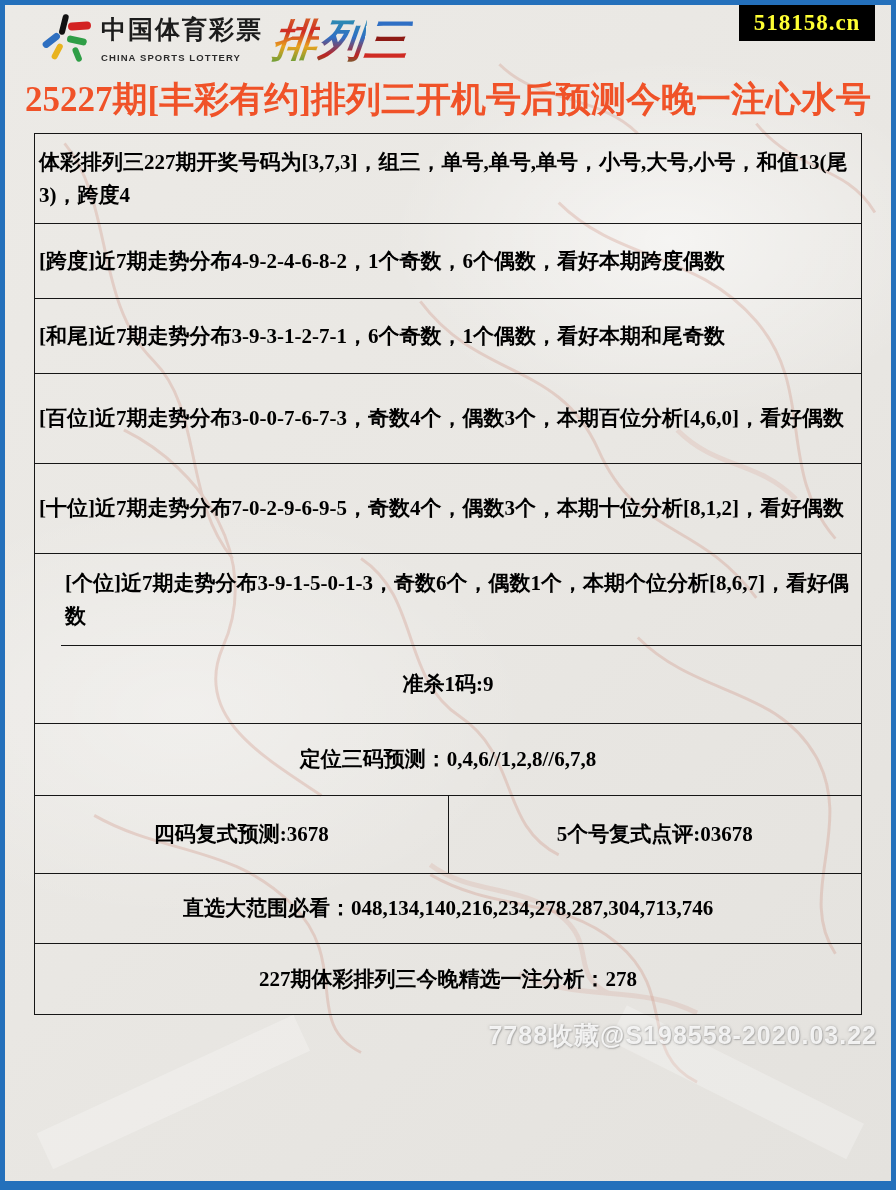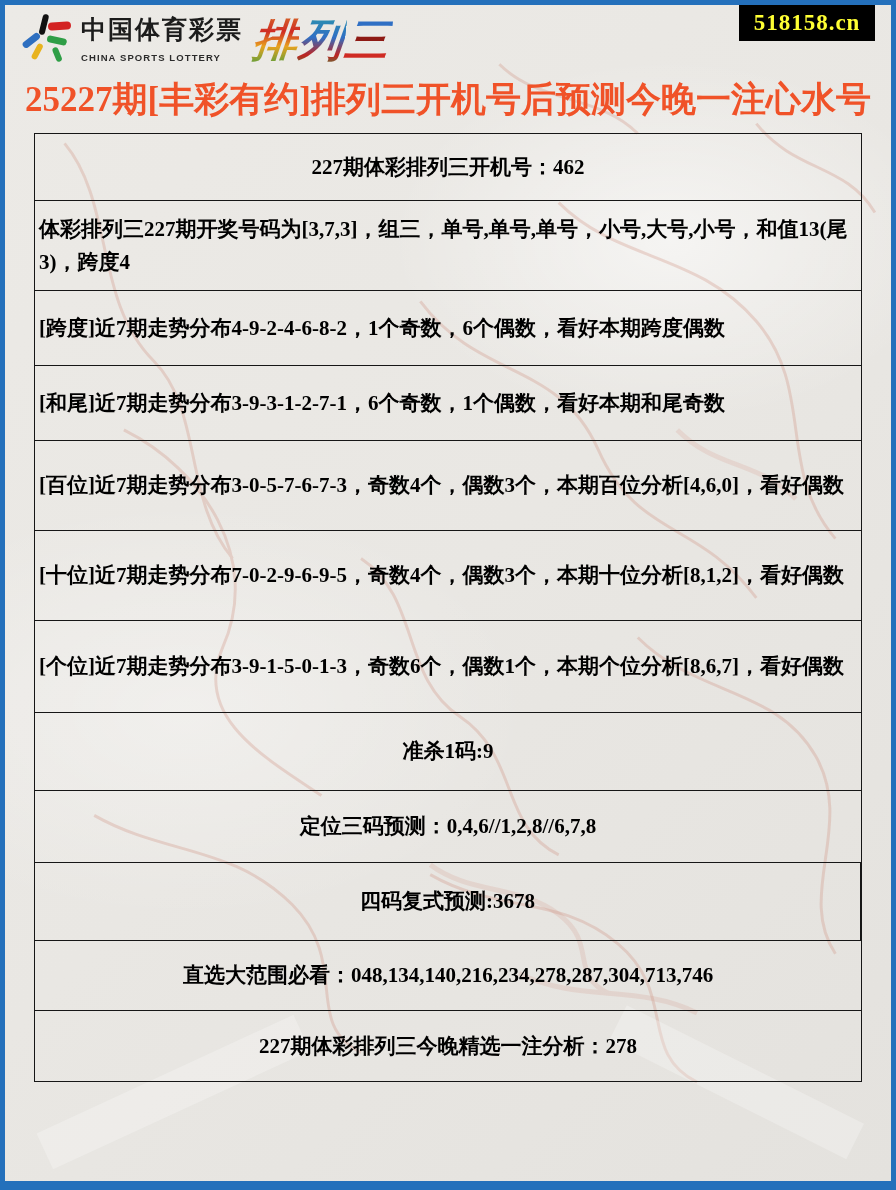--- a/index.html
+++ b/index.html
@@ -8,21 +8,21 @@
     border:5px solid #2470bb;border-bottom-width:9px;
     background:
       radial-gradient(ellipse 400px 260px at 75% 20%, rgba(255,255,255,.55), rgba(255,255,255,0) 70%),
       radial-gradient(ellipse 500px 300px at 20% 60%, rgba(255,255,255,.35), rgba(255,255,255,0) 70%),
       linear-gradient(135deg,#eceae6 0%,#e9e7e3 50%,#e4e2de 100%);
   }
   .artwork{position:absolute;left:0;top:0;width:100%;height:100%;z-index:0;pointer-events:none;}
   .content{position:relative;z-index:1;width:100%;height:100%;}
 
   
-  .header{position:relative;height:62px;padding:4px 0 0 12px;display:flex;align-items:center;}
+  .header{position:relative;height:62px;padding:4px 0 0 32px;display:flex;align-items:center;}
   .logo{display:flex;align-items:center;}
   .logo-icon{width:58px;height:54px;margin-right:6px;}
   .logo-text{line-height:1;}
   .logo-cn{font-family:"Liberation Sans","DejaVu Sans",sans-serif;font-size:25px;font-weight:700;color:#1c1c1c;letter-spacing:2px;}
   .logo-en{font-family:"Liberation Sans","DejaVu Sans",sans-serif;font-size:9.5px;font-weight:700;color:#2b2b2b;letter-spacing:1.1px;margin-top:11px;}
   .brand{display:flex;margin-left:10px;font-family:"Liberation Sans","DejaVu Sans",sans-serif;
     font-size:44px;font-weight:900;font-style:italic;transform:skewX(-6deg);letter-spacing:2px;}
   .brand span{-webkit-background-clip:text;background-clip:text;color:transparent;}
   .b1{background-image:linear-gradient(180deg,#d7762a 0%,#cf2b23 35%,#e8a21e 60%,#2f9e46 100%);}
   .b2{background-image:linear-gradient(180deg,#2a9aa8 0%,#2f6fc4 45%,#bf2320 75%,#2f9e46 100%);}
@@ -36,21 +36,21 @@
     font-size:35px;font-weight:700;color:#f05228;letter-spacing:0;white-space:nowrap;}
 
   
   .ptable{margin:6px 29px 0 29px;border:1px solid #161616;}
   .t-row{box-sizing:border-box;border-bottom:1px solid #161616;display:flex;align-items:center;
     font-size:21px;font-weight:700;color:#000;line-height:1.55;padding:0 4px;}
   .t-row:last-child{border-bottom:none;}
   .t-center{justify-content:center;text-align:center;}
   .t-left{justify-content:flex-start;text-align:left;}
   .r1{height:67px;}.r2{height:90px;}.r3{height:75px;}.r4{height:75px;}
-  .r5{height:90px;}.r6{height:90px;}.r7{height:92px;}.r8{height:78px;}
+  .r5{height:90px;}.r6{height:90px;}.r7{height:92px;margin-left:26px;}.r8{height:78px;}
   .r9{height:72px;}.r10{height:78px;padding:0;}
   .r11{height:70px;}.r12{height:70px;}.r13{height:69px;}
   .t-cell{flex:1;height:100%;display:flex;align-items:center;justify-content:center;box-sizing:border-box;}
   .t-cell:first-child{border-right:1px solid #161616;}
 
   
   .footer{height:40px;display:flex;align-items:center;justify-content:flex-end;padding-right:14px;}
   .watermark{font-family:"Liberation Sans","DejaVu Sans",sans-serif;font-size:25px;font-weight:700;
     color:rgba(252,252,252,.88);text-shadow:0 0 3px rgba(130,130,130,.55),1px 1px 1px rgba(110,110,110,.35);
     letter-spacing:1px;}
@@ -105,31 +105,34 @@
           <span class="b2">列</span>
           <span class="b3">三</span>
         </div>
       </div>
       <div class="badge">518158.cn</div>
     </div>
 
     <div class="title">25227期[丰彩有约]排列三开机号后预测今晚一注心水号</div>
 
     <div class="ptable">
-      <div class="t-row r1 t-center">227期体彩排列三开机号：462</div>
       <div class="t-row r2 t-left">体彩排列三227期开奖号码为[3,7,3]，组三，单号,单号,单号，小号,大号,小号，和值13(尾3)，跨度4</div>
       <div class="t-row r3 t-left">[跨度]近7期走势分布4-9-2-4-6-8-2，1个奇数，6个偶数，看好本期跨度偶数</div>
       <div class="t-row r4 t-left">[和尾]近7期走势分布3-9-3-1-2-7-1，6个奇数，1个偶数，看好本期和尾奇数</div>
-      <div class="t-row r5 t-left">[百位]近7期走势分布3-0-5-7-6-7-3，奇数4个，偶数3个，本期百位分析[4,6,0]，看好偶数</div>
+      <div class="t-row r5 t-left">[百位]近7期走势分布3-0-0-7-6-7-3，奇数4个，偶数3个，本期百位分析[4,6,0]，看好偶数</div>
       <div class="t-row r6 t-left">[十位]近7期走势分布7-0-2-9-6-9-5，奇数4个，偶数3个，本期十位分析[8,1,2]，看好偶数</div>
       <div class="t-row r7 t-left">[个位]近7期走势分布3-9-1-5-0-1-3，奇数6个，偶数1个，本期个位分析[8,6,7]，看好偶数</div>
       <div class="t-row r8 t-center">准杀1码:9</div>
       <div class="t-row r9 t-center">定位三码预测：0,4,6//1,2,8//6,7,8</div>
       <div class="t-row r10">
         <div class="t-cell">四码复式预测:3678</div>
+        <div class="t-cell">5个号复式点评:03678</div>
       </div>
       <div class="t-row r11 t-center">直选大范围必看：048,134,140,216,234,278,287,304,713,746</div>
       <div class="t-row r12 t-center">227期体彩排列三今晚精选一注分析：278</div>
     </div>
 
+    <div class="footer">
+      <div class="watermark">7788收藏@S198558-2020.03.22</div>
+    </div>
 
   </div>
 </div>
 
 </body></html>

